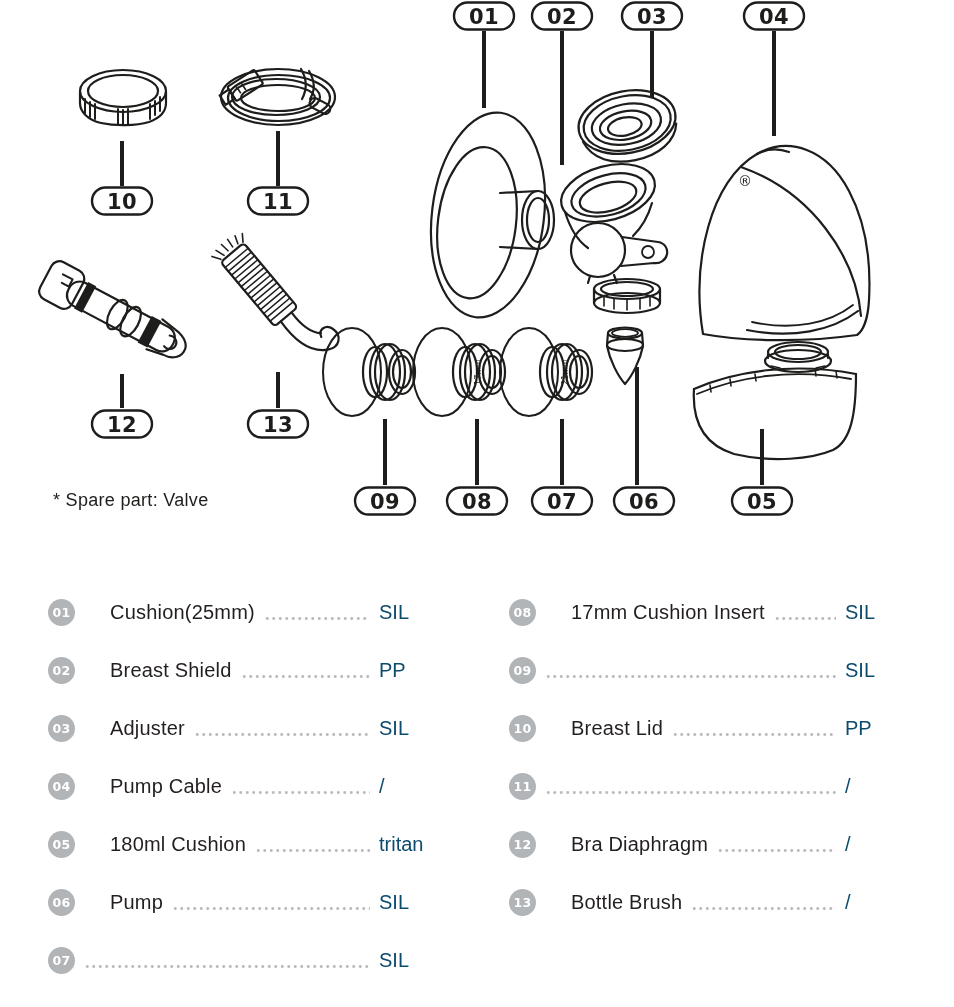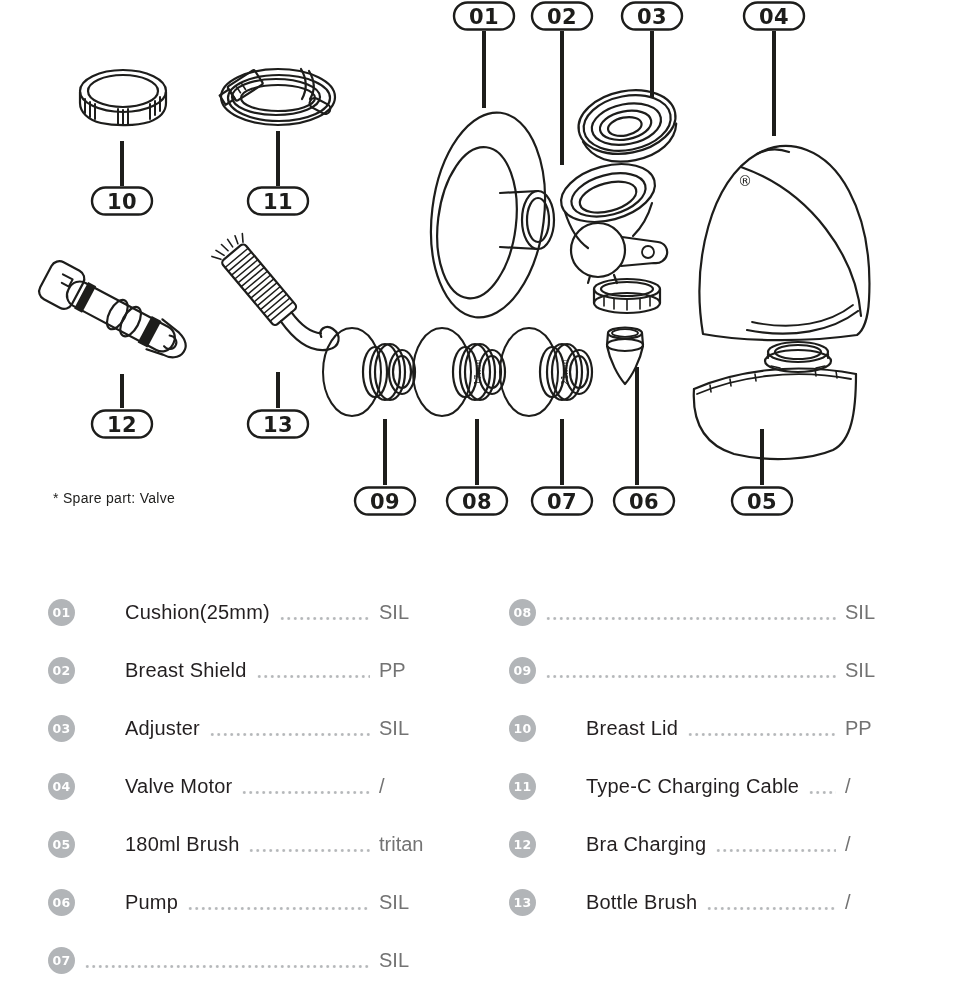--- a/index.html
+++ b/index.html
@@ -3,44 +3,44 @@
 <meta charset="utf-8">
 <style>
   html,body { margin:0; padding:0; background:#ffffff; }
   body { width:954px; height:1007px; font-family:"Liberation Sans", sans-serif; color:#231f20; }
   .page { position:relative; width:954px; height:1007px; background:#fff; overflow:hidden; }
 
   svg.diagram { position:absolute; top:0; left:0; }
 
   .spare-note {
     position:absolute; left:53px; top:490px;
-    font-size:14px; letter-spacing:0.3px; color:#1d1d1b;
+    font-size:18px; letter-spacing:0.3px; color:#1d1d1b;
     white-space:nowrap;
   }
 
   .parts-list { position:absolute; top:598px; left:0; width:954px; }
   .col { position:absolute; top:0; }
   .col-left  { left:48px;  width:385px; }
   .col-right { left:509px; width:372px; }
 
   .row { display:flex; align-items:center; height:28px; margin-bottom:30px; }
   .badge {
     flex:0 0 27px; width:27px; height:27px; border-radius:50%;
     background:#b2b5b8; color:#ffffff;
     display:flex; align-items:center; justify-content:center;
     font-family:"DejaVu Sans", sans-serif;
     font-size:12.5px; font-weight:bold; letter-spacing:0.3px;
   }
-  .name { margin-left:50px; font-size:20px; letter-spacing:0.2px; white-space:nowrap; color:#231f20; }
+  .name { margin-left:35px; font-size:20px; letter-spacing:0.2px; white-space:nowrap; color:#231f20; }
   .leader {
     flex:1; height:3px; margin:0 9px; align-self:center; transform:translateY(6px);
     background-image: radial-gradient(circle, #b5b8ba 1.3px, rgba(0,0,0,0) 1.45px);
     background-size: 6.5px 3px; background-repeat:repeat-x; background-position:left center;
   }
-  .material { font-size:20px; white-space:nowrap; color:#737373; }
+  .material { font-size:20px; white-space:nowrap; color:#0c4a6e; }
   .col-left  .material { width:54px; }
   .col-right .material { width:36px; }
 
   .pill-text { font-family:"DejaVu Sans", sans-serif; font-size:21px; font-weight:600; fill:#1d1d1b; letter-spacing:0.5px; }
   .ring-text { font-family:"DejaVu Sans", sans-serif; font-size:8px; fill:#1d1d1b; }
   .mark-text { font-family:"DejaVu Sans", sans-serif; font-size:14px; fill:#1d1d1b; }
 </style>
 </head>
 <body>
 
@@ -308,69 +308,69 @@
         <span class="material">PP</span>
       </div>
       <div class="row">
         <span class="badge">03</span>
         <span class="name">Adjuster</span>
         <span class="leader"></span>
         <span class="material">SIL</span>
       </div>
       <div class="row">
         <span class="badge">04</span>
-        <span class="name">Valve Motor</span>
+        <span class="name">Pump Cable</span>
         <span class="leader"></span>
         <span class="material">/</span>
       </div>
       <div class="row">
         <span class="badge">05</span>
-        <span class="name">180ml Brush</span>
+        <span class="name">180ml Cushion</span>
         <span class="leader"></span>
         <span class="material">tritan</span>
       </div>
       <div class="row">
         <span class="badge">06</span>
         <span class="name">Pump</span>
         <span class="leader"></span>
         <span class="material">SIL</span>
       </div>
       <div class="row">
         <span class="badge">07</span>
         <span class="leader"></span>
         <span class="material">SIL</span>
       </div>
     </div>
 
     <div class="col col-right">
       <div class="row">
         <span class="badge">08</span>
+        <span class="name">17mm Cushion Insert</span>
         <span class="leader"></span>
         <span class="material">SIL</span>
       </div>
       <div class="row">
         <span class="badge">09</span>
         <span class="leader"></span>
         <span class="material">SIL</span>
       </div>
       <div class="row">
         <span class="badge">10</span>
         <span class="name">Breast Lid</span>
         <span class="leader"></span>
         <span class="material">PP</span>
       </div>
       <div class="row">
         <span class="badge">11</span>
-        <span class="name">Type-C Charging Cable</span>
         <span class="leader"></span>
         <span class="material">/</span>
       </div>
       <div class="row">
         <span class="badge">12</span>
-        <span class="name">Bra Charging</span>
+        <span class="name">Bra Diaphragm</span>
         <span class="leader"></span>
         <span class="material">/</span>
       </div>
       <div class="row">
         <span class="badge">13</span>
         <span class="name">Bottle Brush</span>
         <span class="leader"></span>
         <span class="material">/</span>
       </div>
     </div>

